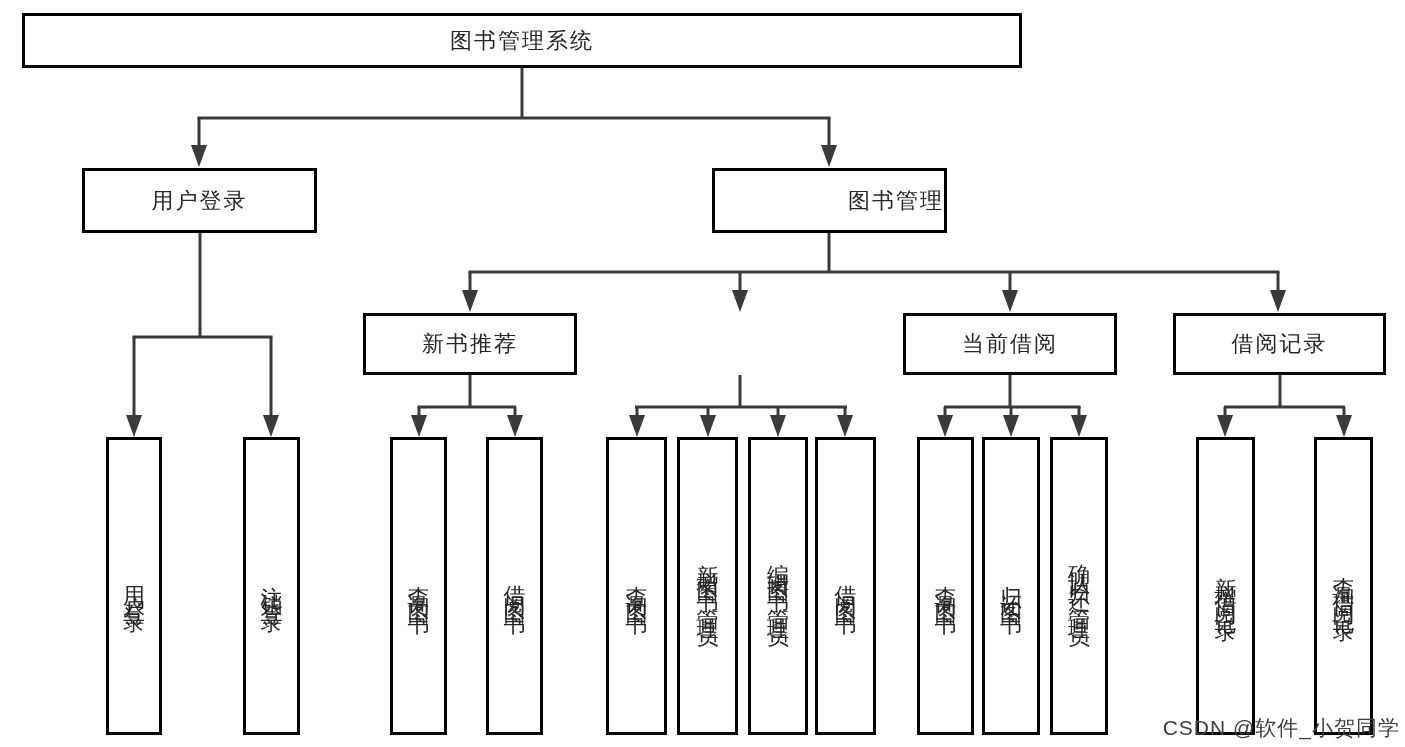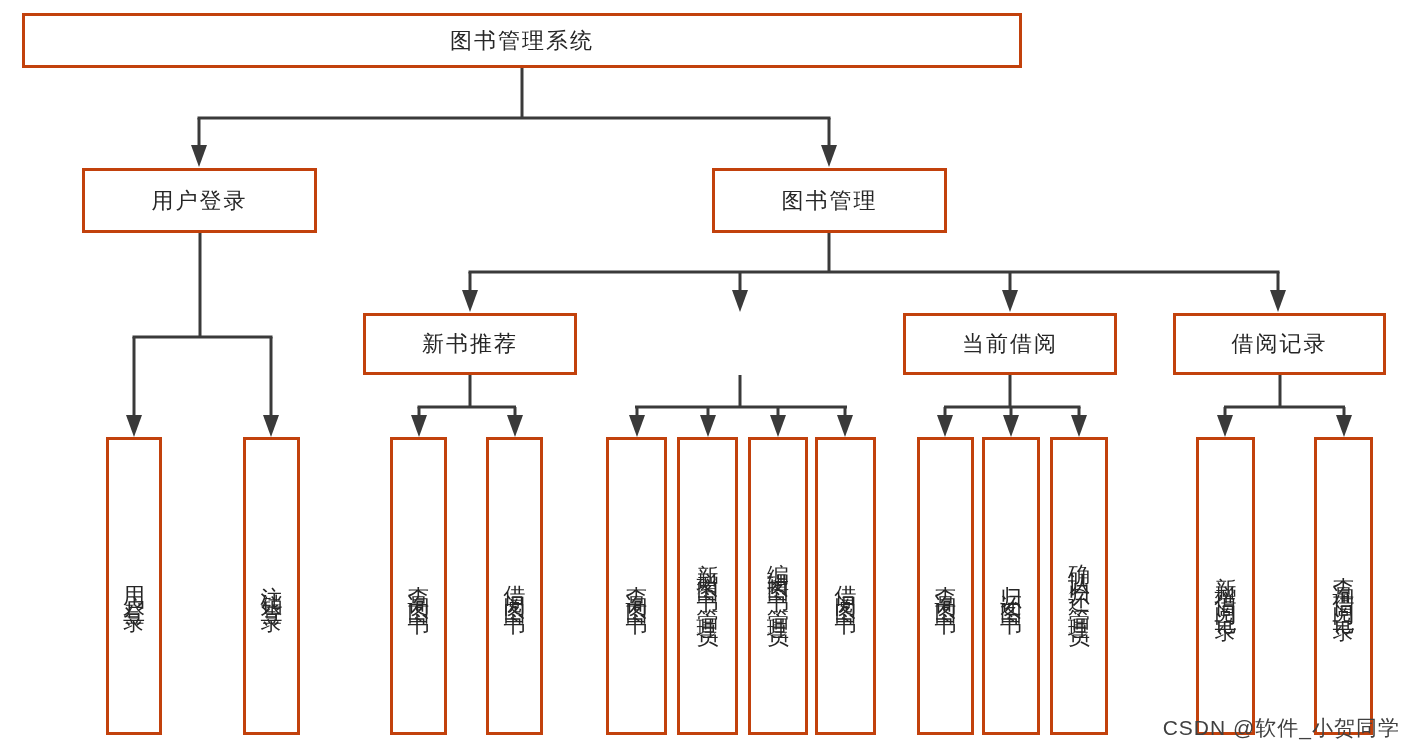--- a/index.html
+++ b/index.html
@@ -12,21 +12,21 @@
     overflow: hidden;
   }
   #connectors {
     position: absolute;
     left: 0; top: 0;
     width: 1405px; height: 747px;
   }
   .box {
     position: absolute;
     box-sizing: border-box;
-    border: 3px solid #c2410c;
+    border: 3px solid #000000;
     background: #ffffff;
     display: flex;
     align-items: center;
     justify-content: center;
     color: #262626;
     font-size: 22px;
     letter-spacing: 2px;
     z-index: 2;
   }
   .box .hlabel { white-space: nowrap; }
@@ -35,21 +35,21 @@
     text-orientation: mixed;
     letter-spacing: 9px;
     line-height: 1;
     font-size: 22px;
     white-space: nowrap;
   }
   
   .root-box  { left: 22px;   top: 13px;  width: 1000px; height: 55px; }
   .l2-box    { top: 168px; height: 65px; width: 235px; }
   .l2-login  { left: 82px; }
-  .l2-manage { left: 712px; }
+  .l2-manage { left: 712px; justify-content: flex-end; }
   .l3-box    { top: 313px; height: 62px; width: 214px; }
   .l3-rec    { left: 363px; }
   .l3-borrow { left: 633px; }
   .l3-cur    { left: 903px; }
   .l3-hist   { left: 1173px; width: 213px; }
   .leaf      { top: 437px; height: 298px; }
   .leaf-1  { left: 106px;  width: 56px; }
   .leaf-2  { left: 243px;  width: 57px; }
   .leaf-3  { left: 390px;  width: 57px; }
   .leaf-4  { left: 486px;  width: 57px; }

